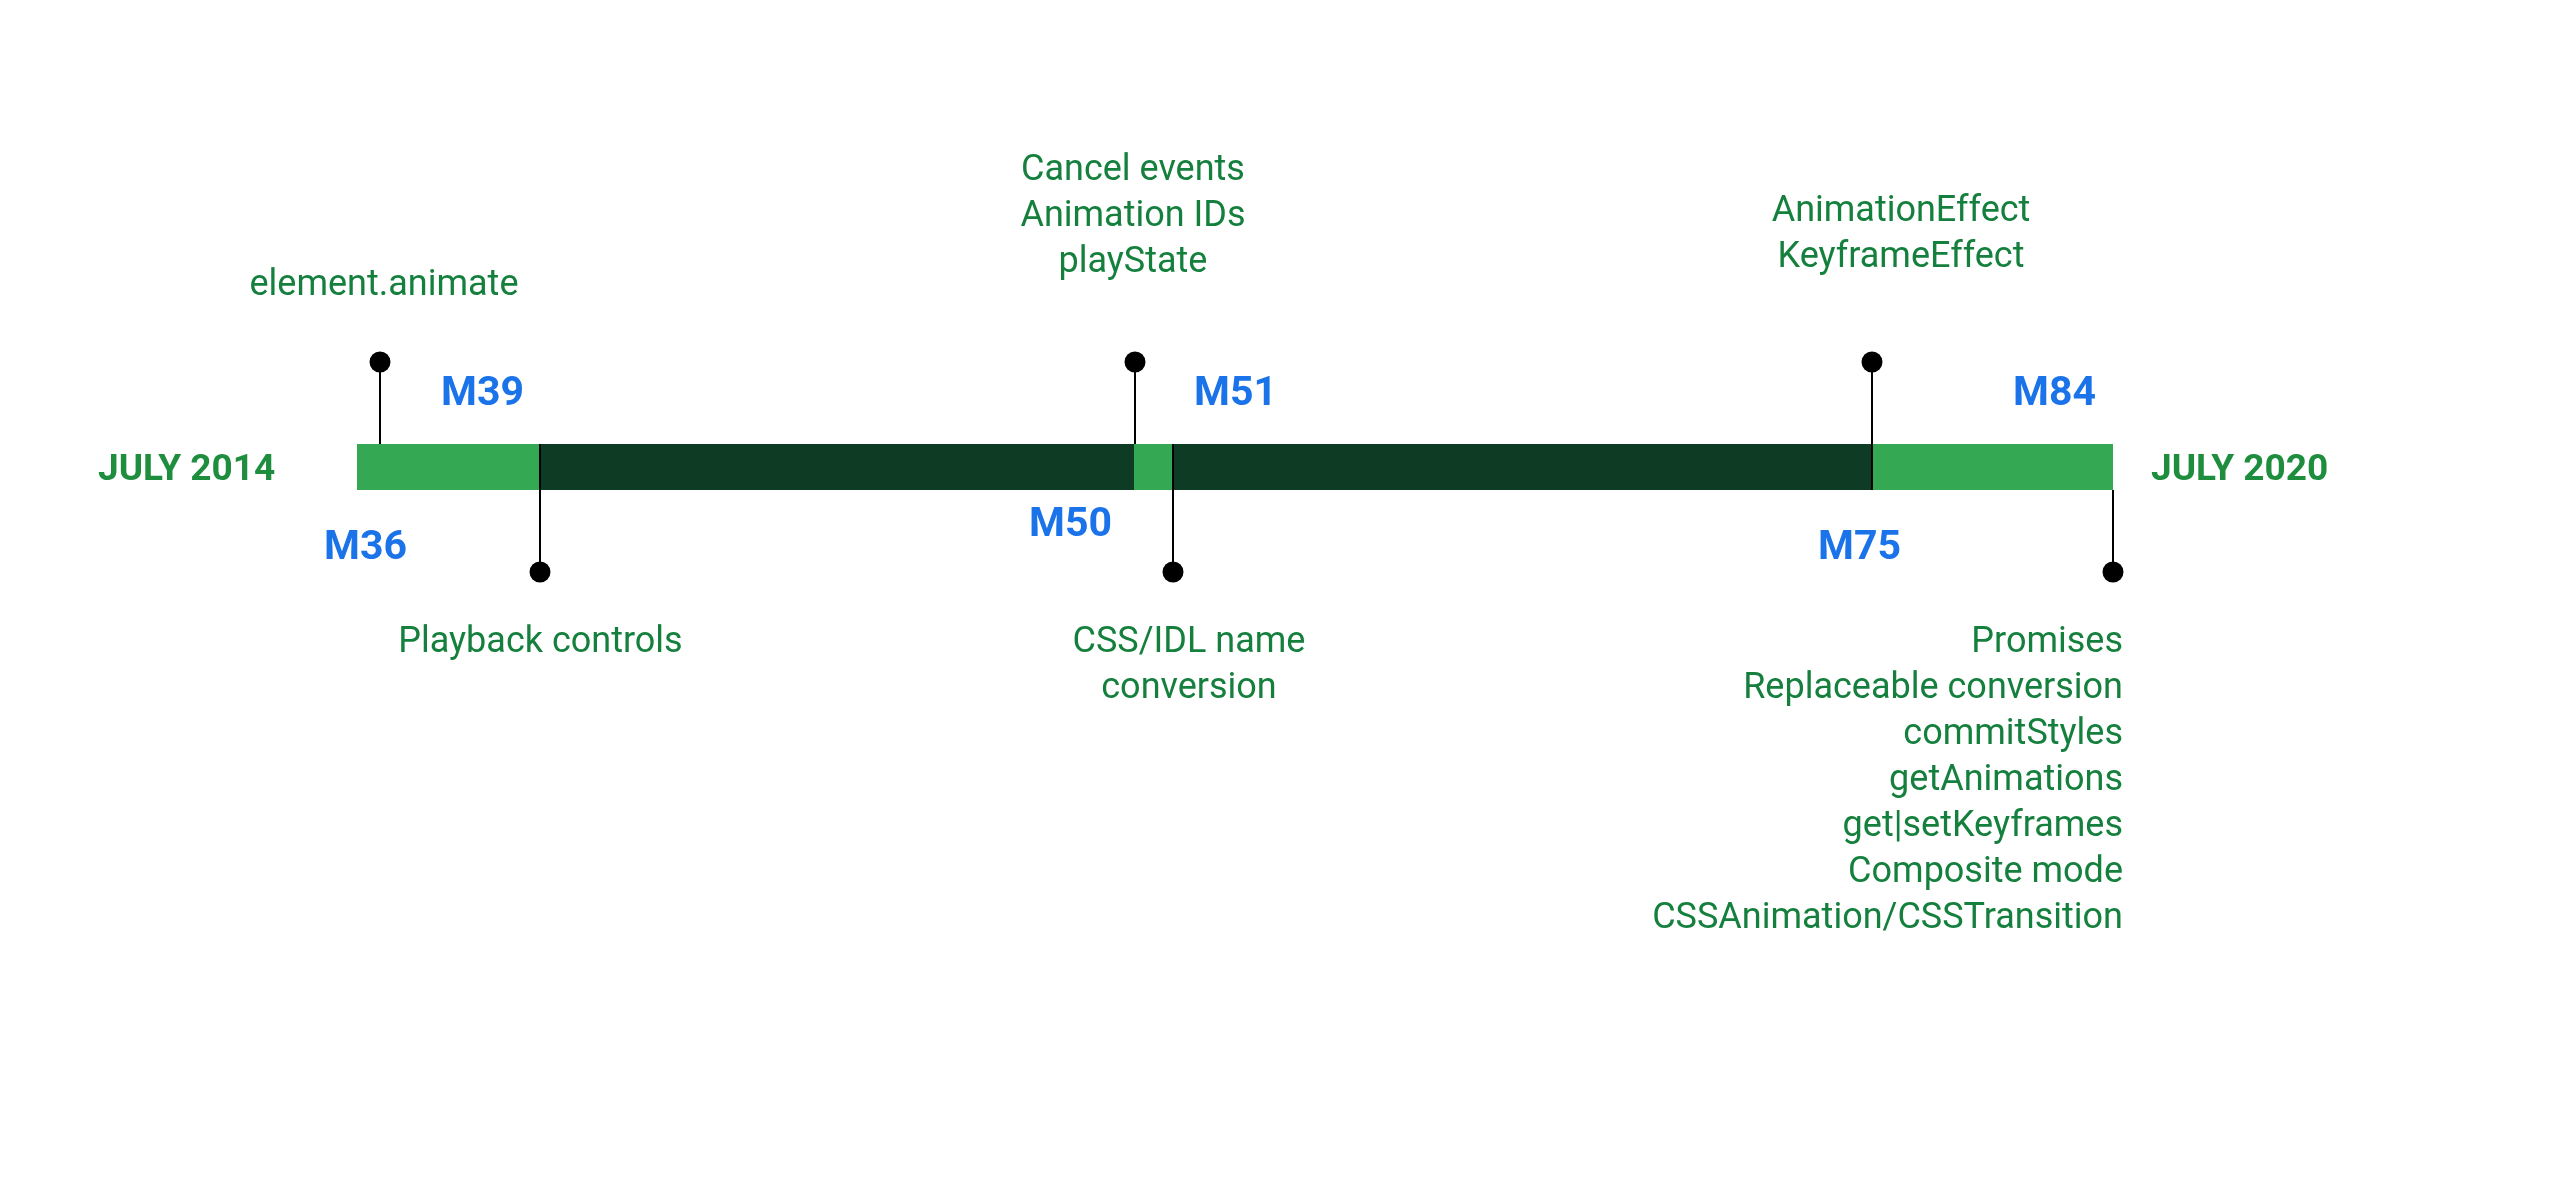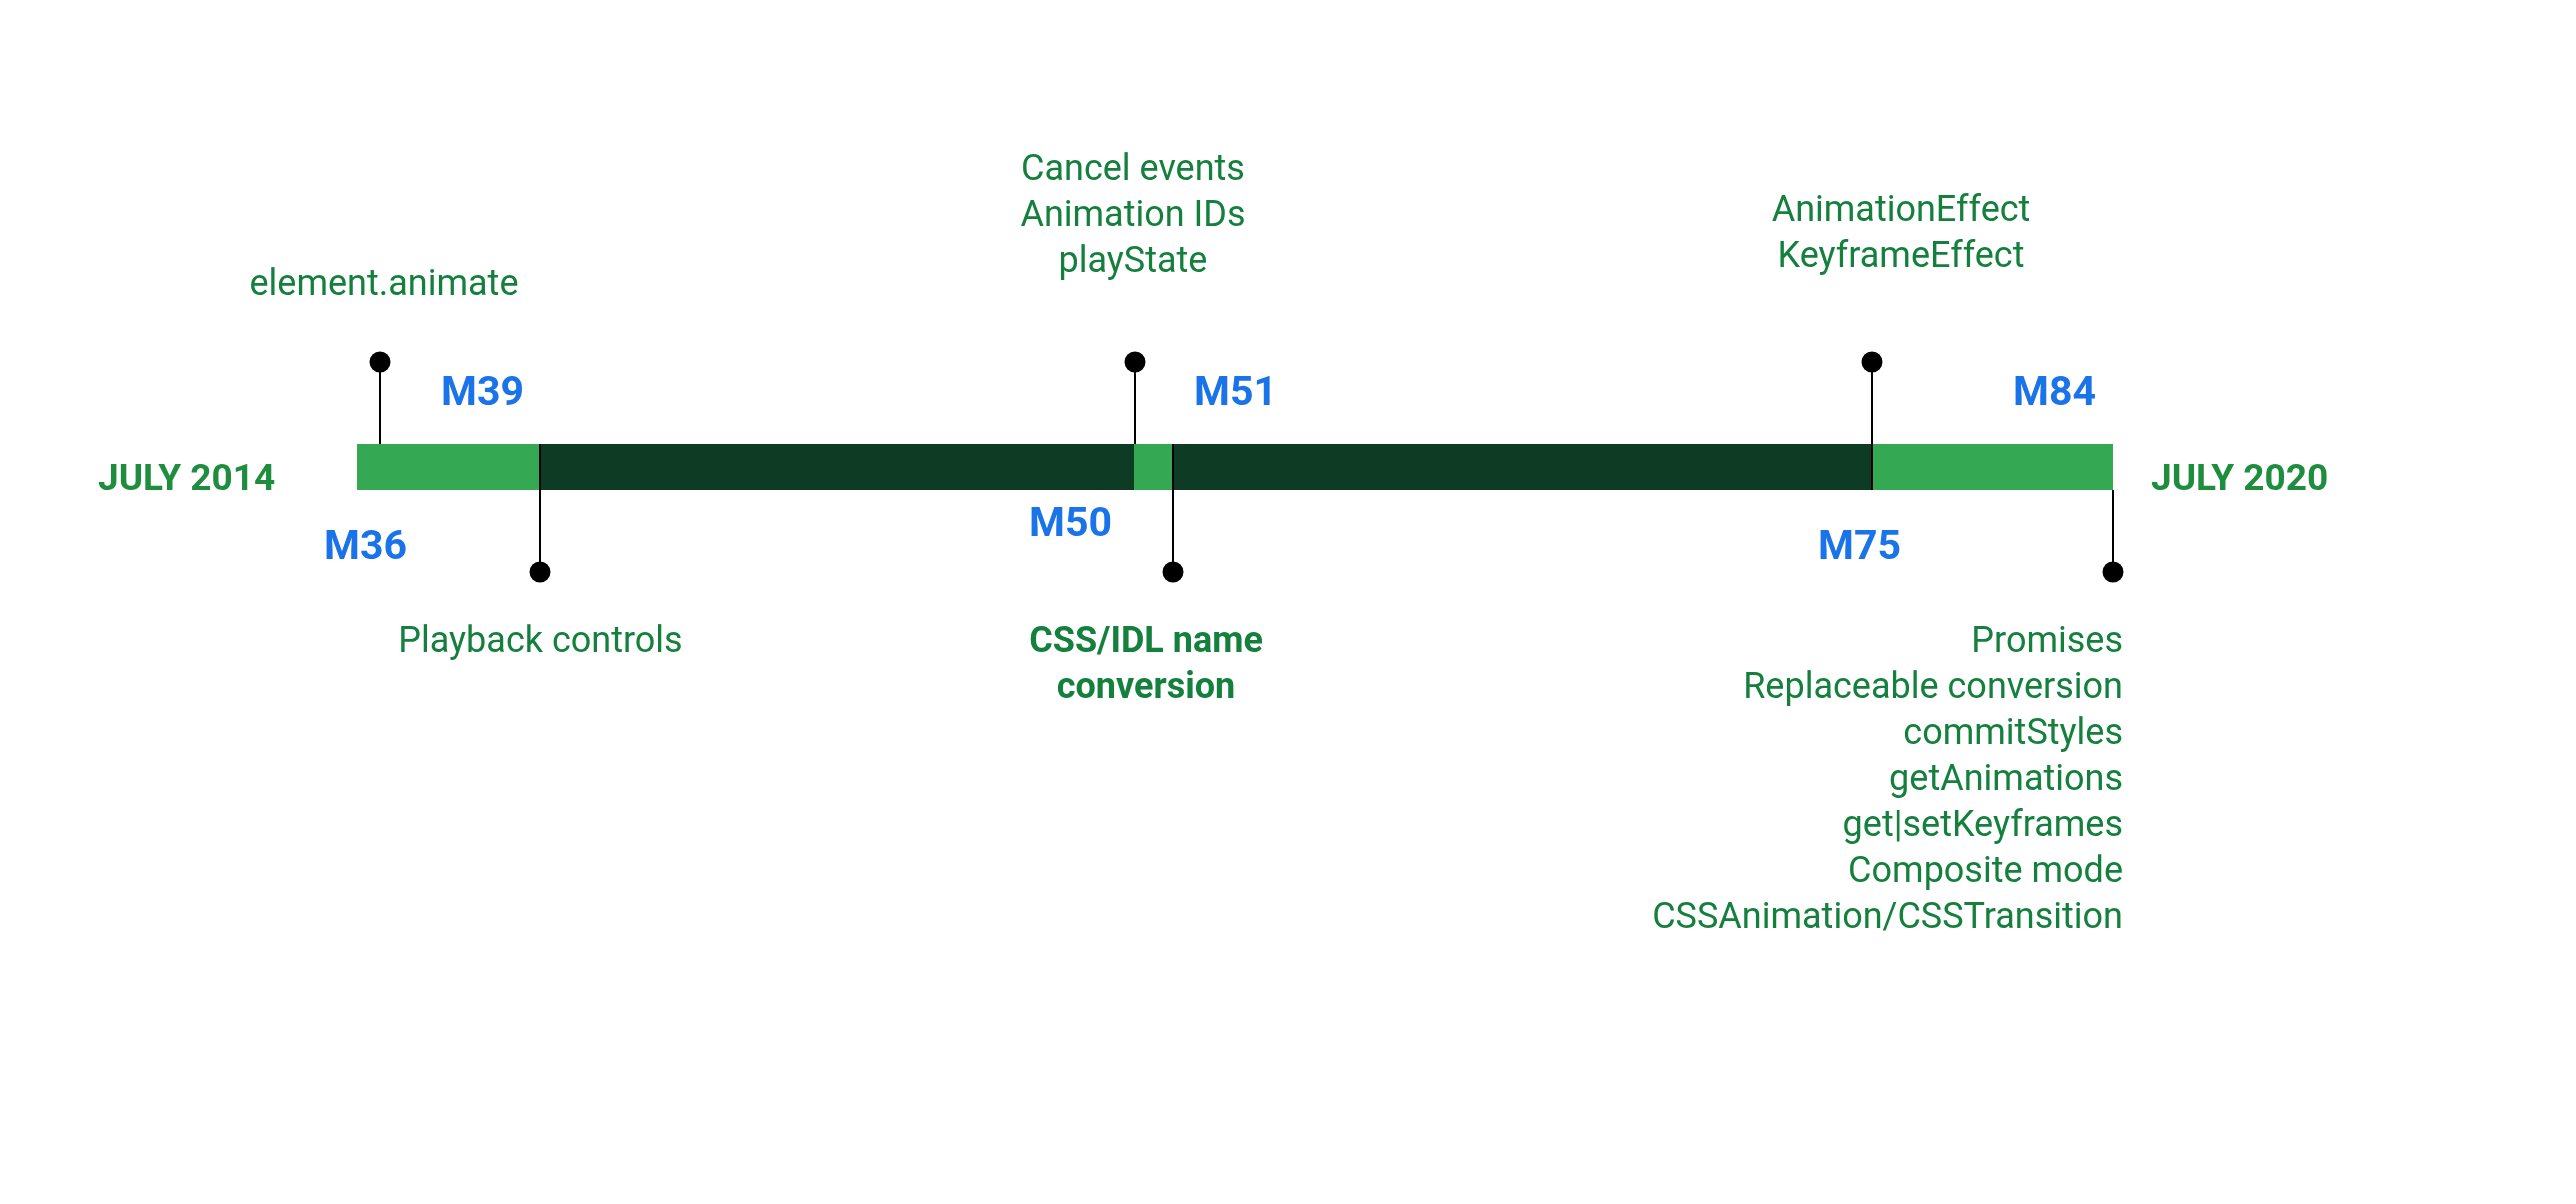--- a/index.html
+++ b/index.html
@@ -35,21 +35,20 @@
     left: 1134px;
     width: 39px;
     background: #34a853;
     z-index: 2;
   }
   .endcap-label {
     position: absolute;
     font-weight: 700;
     font-size: 37px;
     color: #1e8e3e;
-    margin-top: 10px;
   }
   .endcap-left { left: 98px; top: 446px; }
   .endcap-right { left: 2151px; top: 446px; }
 
   
   .pin {
     position: absolute;
     width: 1.9px;
     background: #000;
   }
@@ -107,21 +106,21 @@
 <div class="desc center" style="left:220px; top:260px; width:328px;">element.animate</div>
 
 <div class="pin" style="left:539px; top:490px; height:82px;"></div>
 <div class="dot" style="left:540px; top:572px;"></div>
 <div class="ms-label" style="left:441px; top:367px;">M39</div>
 <div class="desc center" style="left:280px; top:617px; width:521px;">Playback controls</div>
 
 <div class="pin" style="left:1172px; top:490px; height:82px;"></div>
 <div class="dot" style="left:1173px; top:572px;"></div>
 <div class="ms-label" style="left:1029px; top:498px;">M50</div>
-<div class="desc center" style="left:922px; top:617px; width:448px;font-weight:bold;">
+<div class="desc center" style="left:965px; top:617px; width:448px;">
   <div>CSS/IDL name</div>
   <div>conversion</div>
 </div>
 
 <div class="pin" style="left:1134px; top:362px; height:82px;"></div>
 <div class="dot" style="left:1135px; top:362px;"></div>
 <div class="ms-label" style="left:1194px; top:367px;">M51</div>
 <div class="desc center" style="left:945px; top:145px; width:376px;">
   <div>Cancel events</div>
   <div>Animation IDs</div>

